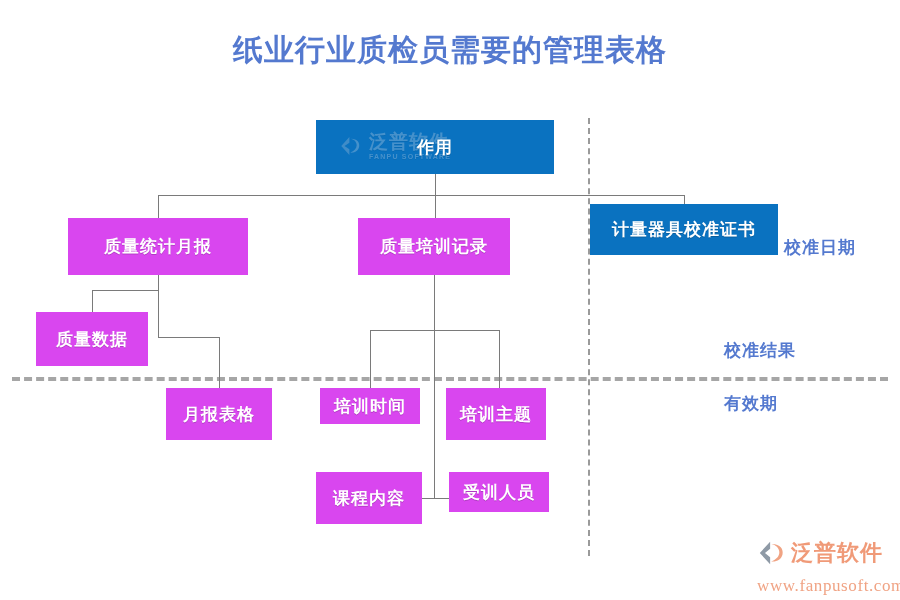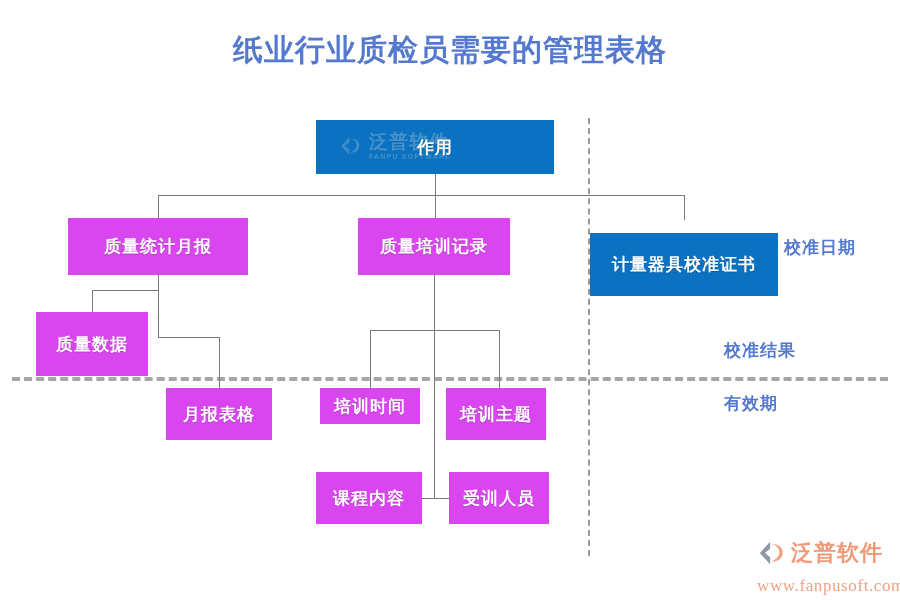--- a/index.html
+++ b/index.html
@@ -223,45 +223,45 @@
   </div>
 
   <div class="node gray" style="left:68px; top:218px; width:180px; height:57px;">
     <span>质量统计月报</span>
   </div>
 
   <div class="node gray" style="left:358px; top:218px; width:152px; height:57px;">
     <span>质量培训记录</span>
   </div>
 
-  <div class="node blue" style="left:590px; top:233px; width:188px; height:63px;">
+  <div class="node blue" style="left:590px; top:204px; width:188px; height:51px;">
     <span>计量器具校准证书</span>
   </div>
 
-  <div class="node gray" style="left:36px; top:312px; width:112px; height:64px;">
+  <div class="node gray" style="left:36px; top:312px; width:112px; height:54px;">
     <span>质量数据</span>
   </div>
 
   <div class="node gray" style="left:166px; top:388px; width:106px; height:52px;">
     <span>月报表格</span>
   </div>
 
   <div class="node gray" style="left:320px; top:388px; width:100px; height:36px;">
     <span>培训时间</span>
   </div>
 
   <div class="node gray" style="left:446px; top:388px; width:100px; height:52px;">
     <span>培训主题</span>
   </div>
 
   <div class="node gray" style="left:316px; top:472px; width:106px; height:52px;">
     <span>课程内容</span>
   </div>
 
-  <div class="node gray" style="left:449px; top:472px; width:100px; height:52px;justify-content:center;">
+  <div class="node gray" style="left:449px; top:472px; width:100px; height:40px;justify-content:center;">
     <span>受训人员</span>
   </div>
 
   <div class="side-label" style="left:784px; top:236px;">校准日期</div>
 
   <div class="side-label" style="left:724px; top:339px;">校准结果</div>
 
   <div class="side-label" style="left:724px; top:392px;">有效期</div>
 
   <div class="brand">

